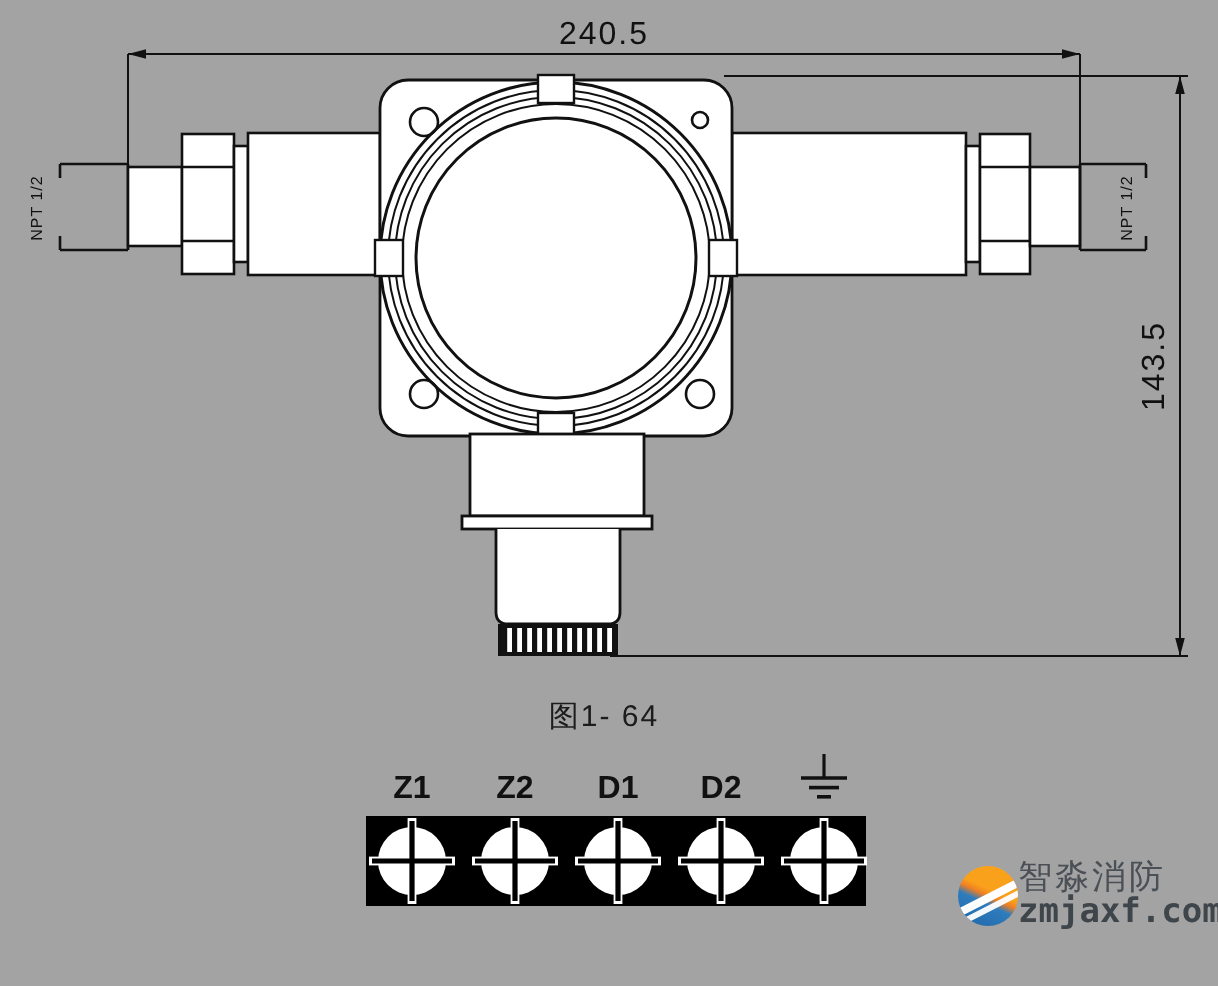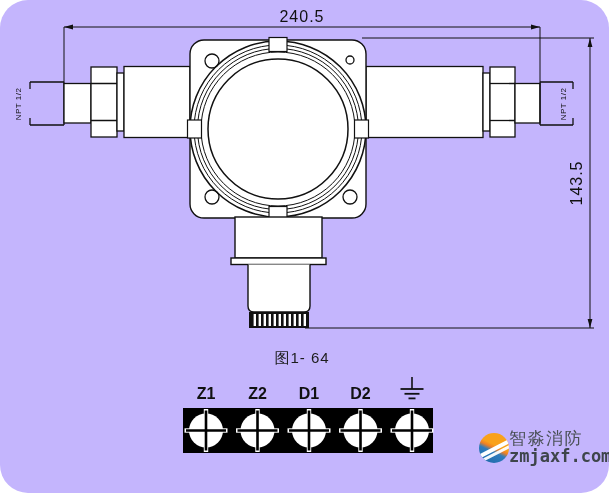--- a/index.html
+++ b/index.html
@@ -1,17 +1,17 @@
 <!DOCTYPE html>
 <html><head>
 <meta charset="utf-8">
 <style>
   html,body{margin:0;padding:0;background:#fff;}
-  .page{position:relative;width:609px;height:493px;background:#c4b5fd;overflow:hidden;
-        font-family:"Liberation Sans",sans-serif;border-radius:28px;}
+  .page{position:relative;width:609px;height:493px;background:#a3a3a3;overflow:hidden;
+        font-family:"Liberation Sans",sans-serif;}
   .drawing-svg{position:absolute;left:0;top:0;}
   .caption{position:absolute;left:240px;width:124px;text-align:center;
            font-size:15px;color:#1c1c1c;letter-spacing:1px;}
   .caption-top{top:349px;}
   .caption-bottom{top:467px;}
   .watermark{position:absolute;left:479px;top:430px;display:flex;align-items:center;gap:0;}
   .wm-logo{position:relative;width:30px;height:30px;border-radius:50%;overflow:hidden;
            background:linear-gradient(205deg,#f9a11b 0%,#f9a11b 42%,#ef7f24 50%,#2e7cbd 60%,#1f66a8 100%);}
   .wm-logo .stripe1{position:absolute;left:-6px;top:14px;width:42px;height:4px;background:#ffffff;
            border-radius:3px;transform:rotate(-27deg);}

